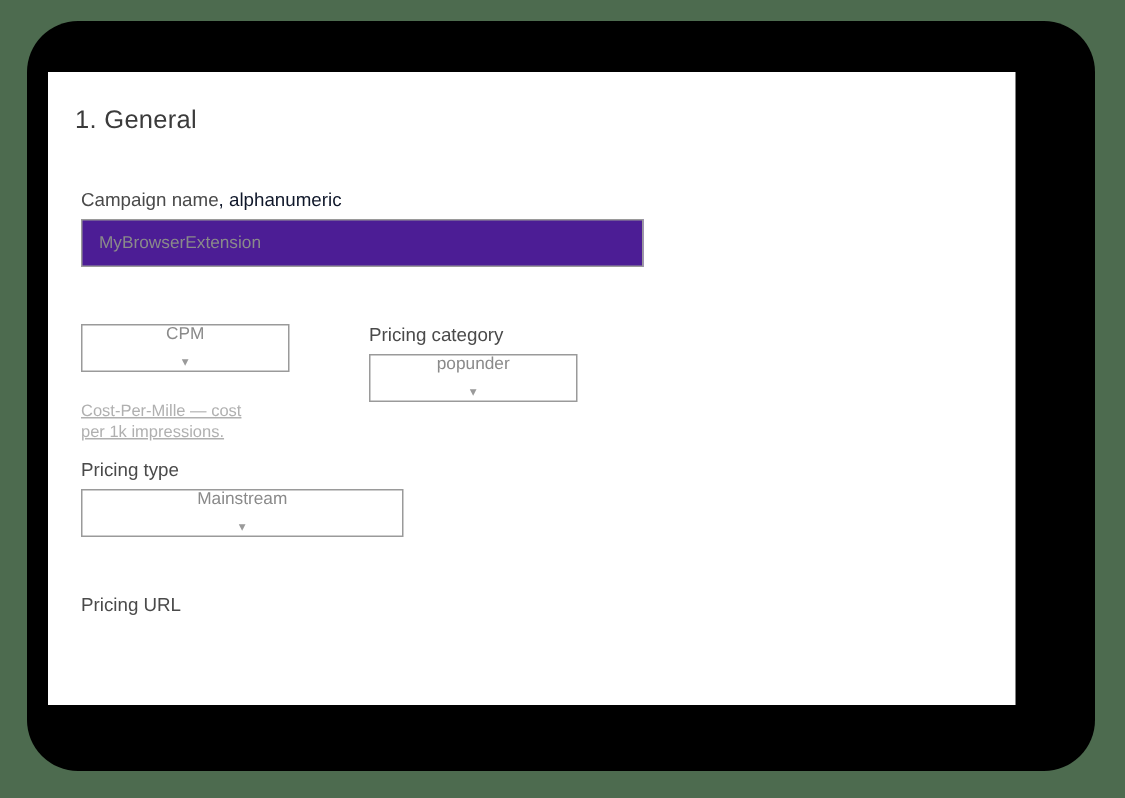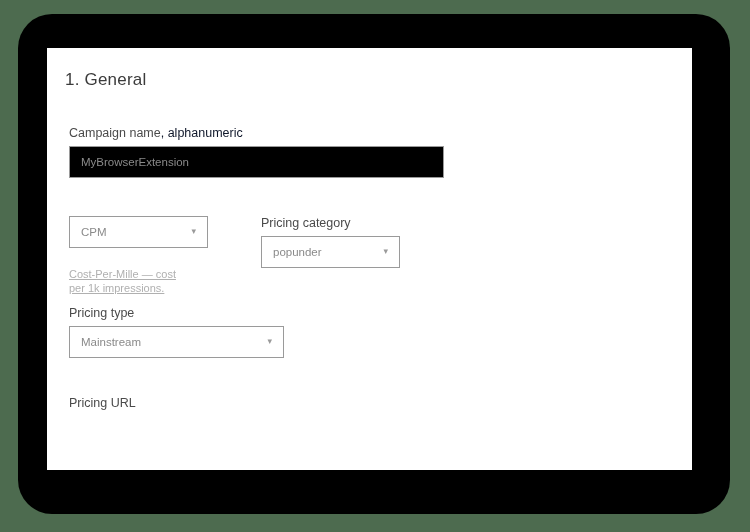--- a/index.html
+++ b/index.html
@@ -13,21 +13,21 @@
   
   .frame{
     position:absolute;left:18px;top:14px;
     width:712px;height:500px;
     background:#000000;
     border-radius:34px;
   }
 
   
   .card{
-    position:absolute;left:47px;top:48px;
+    position:absolute;left:32px;top:48px;
     width:645px;height:422px;
     background:#ffffff;
     overflow:hidden;
   }
 
   .section-title{
     position:absolute;left:18px;top:22px;
     font-size:17px;color:#3b3b3b;letter-spacing:.2px;
   }
 
@@ -35,36 +35,37 @@
   .label{
     font-size:12.5px;color:#4a4a4a;
     margin-bottom:6px;white-space:nowrap;
   }
   .label .muted{color:#0f172a;}
 
   .textbox{
     box-sizing:border-box;
     height:32px;
     border:1px solid #9a9a9a;
-    background:#000000;
+    background:#4c1d95;
     display:flex;align-items:center;
     padding:0 11px;
     font-size:11.5px;color:#8a8a8a;
     white-space:nowrap;
   }
   .select{
     box-sizing:border-box;
     height:32px;
     border:1px solid #9a9a9a;
     background:#fff;
     display:flex;align-items:center;
     justify-content:space-between;
     padding:0 11px;
     font-size:11.5px;color:#8a8a8a;
     white-space:nowrap;
+    flex-direction:column;
   }
   .caret{
     color:#9a9a9a;font-size:9px;line-height:1;
     transform:translateY(-1px);
   }
   .hint{
     margin-top:20px;
     font-size:11px;color:#b0b0b0;line-height:1.25;
     white-space:pre-line;
     text-decoration:underline;

